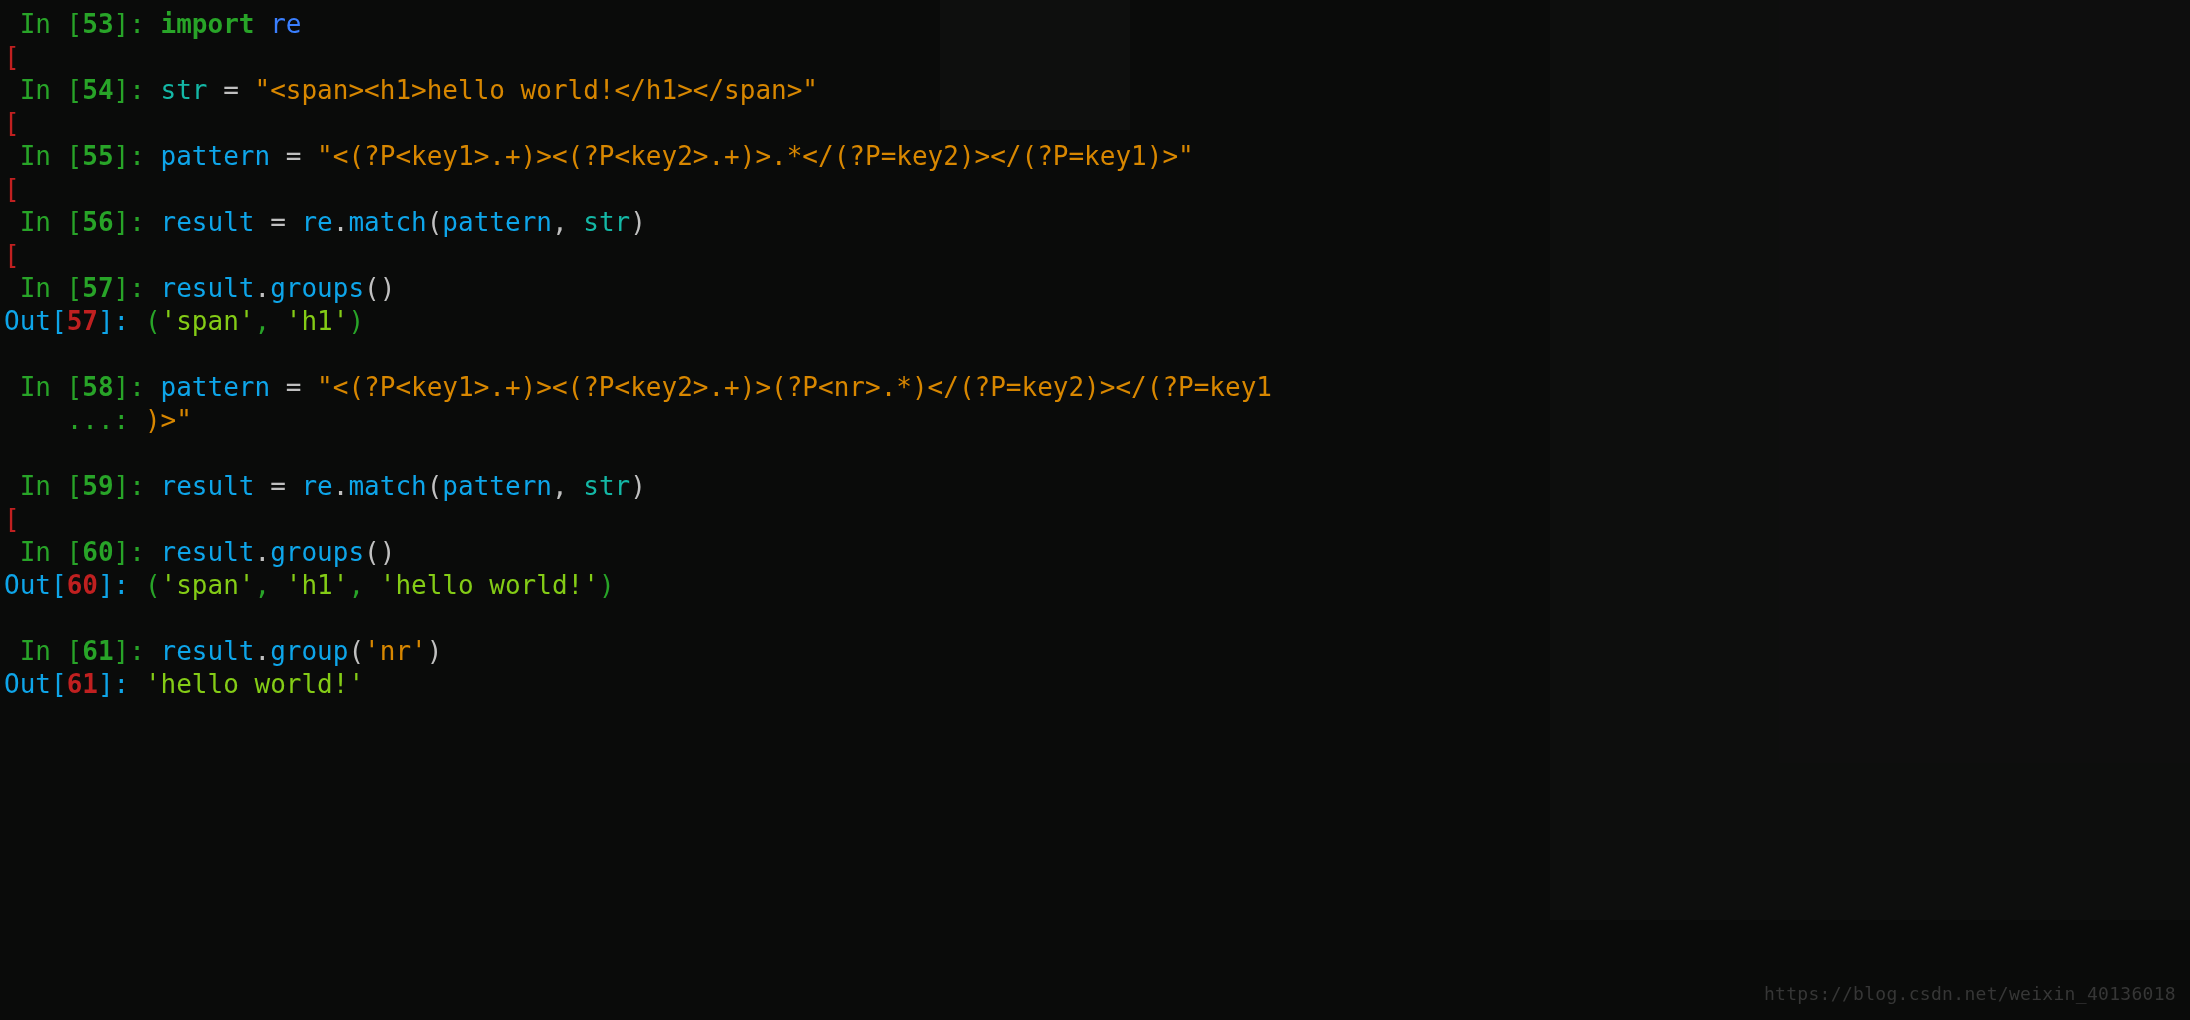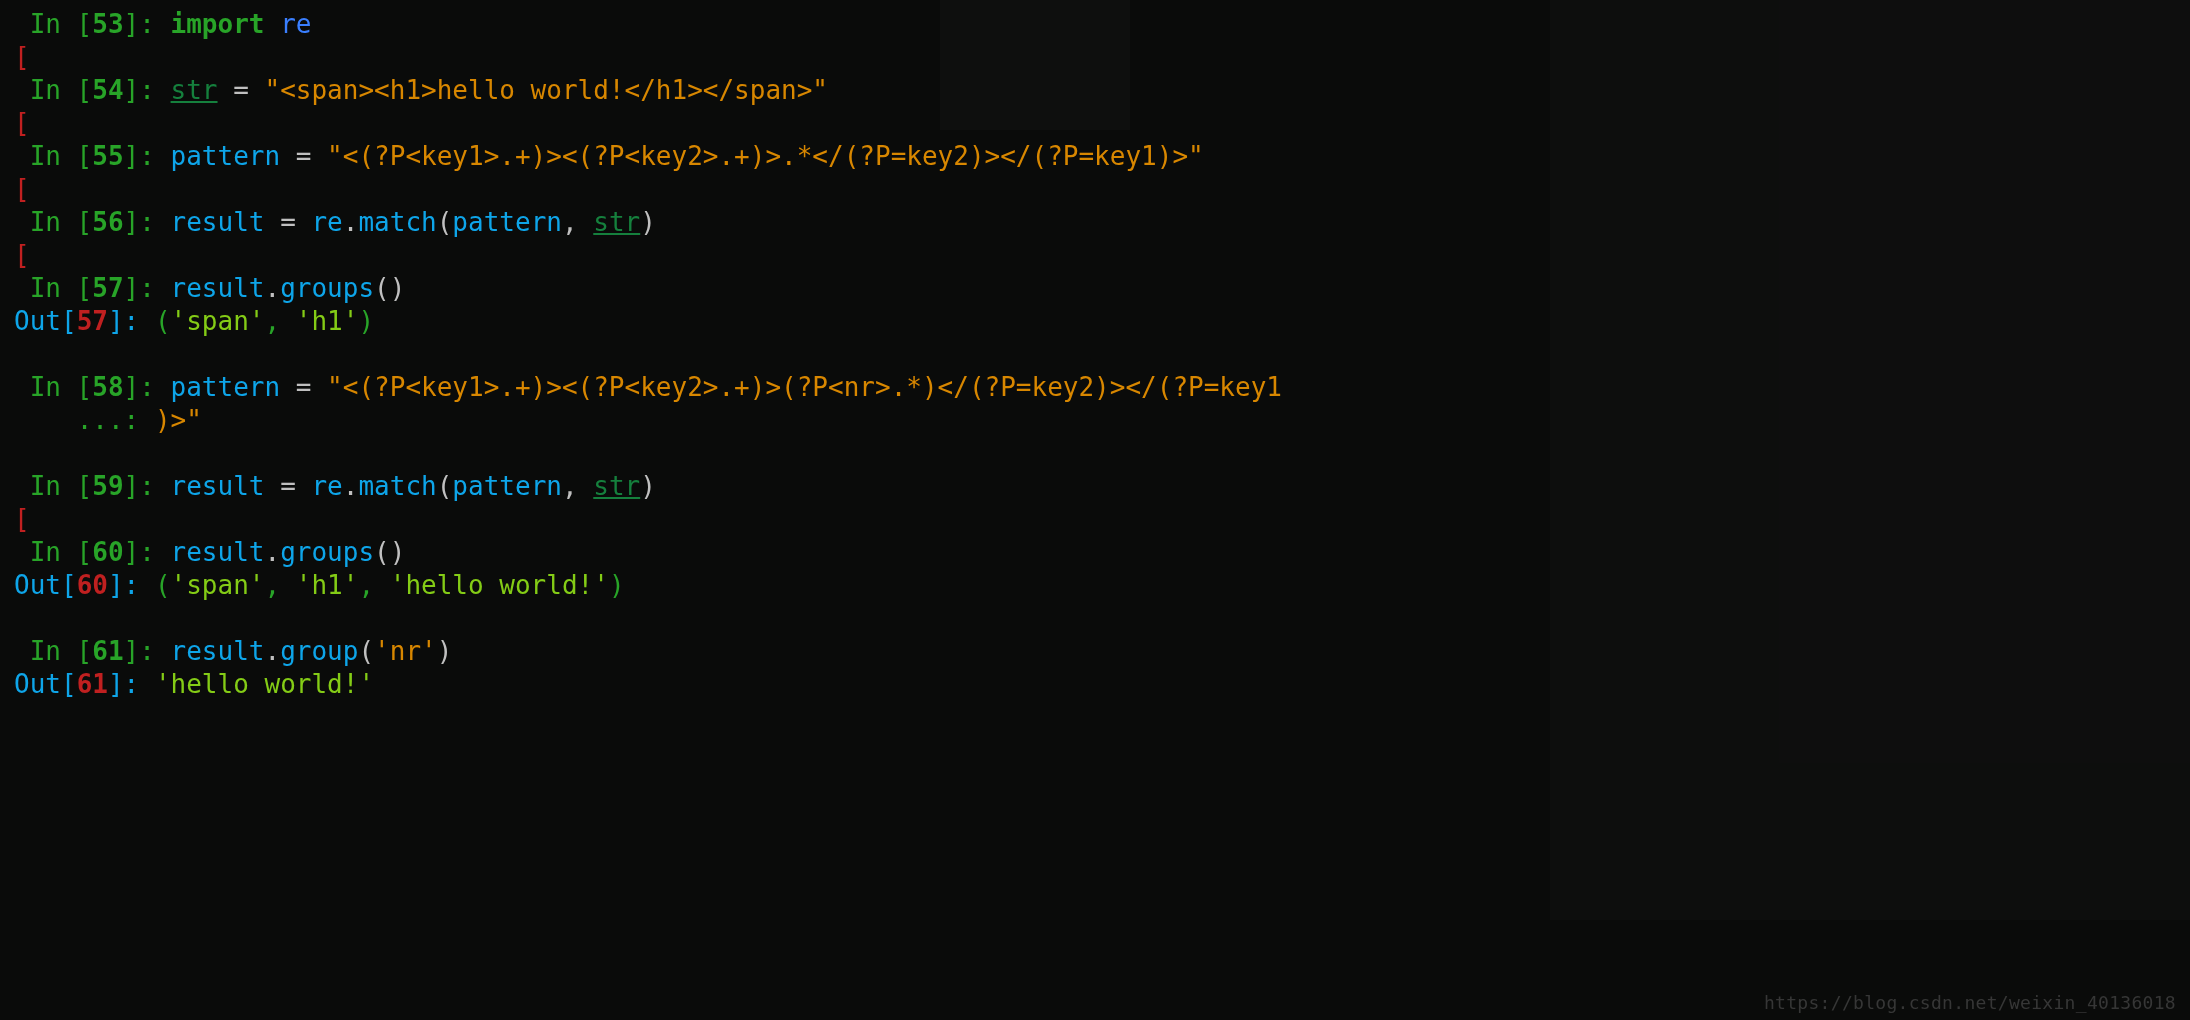--- a/index.html
+++ b/index.html
@@ -11,46 +11,45 @@
     overflow:hidden;
     font-family:"DejaVu Sans Mono","Menlo","Consolas",monospace;
     font-size:26px;
     line-height:1.0;
   }
   .terminal{
     position:relative;
     padding:8px 4px 4px 4px;
     white-space:pre;
     color:#c0c0c0;
-    margin-left:10px;
   }
   .row{
     display:block;
     white-space:pre;
     height:33px;
     line-height:33px;
   }
   .in-lbl   { color:#28a428; }           
   .out-lbl  { color:#0ea5e9; }           
   .num      { color:#28a428; font-weight:bold; } 
   .num-out  { color:#c02020; font-weight:bold; }
   .kw       { color:#28a428; font-weight:bold; } 
   .mod      { color:#3a7fff; }           
   .name     { color:#0ea5e9; }
-  .builtin  { color:#15803d;text-decoration:underline; }           
+  .builtin  { color:#14b8a6; }           
   .op       { color:#c0c0c0; }
   .str      { color:#d88700; }
   .out-val  { color:#84cc16; }           
   .out-par  { color:#28a428; }
   .cont     { color:#28a428; }           
   .lbracket { color:#c02020; }           
   .watermark{
     position:absolute;
     right:14px;
-    bottom:8px;
+    bottom:17px;
     font-family:"DejaVu Sans Mono",monospace;
     font-size:18px;
     color:#5a5a5a;
     opacity:.55;
     letter-spacing:.3px;
   }
   
   .ghost1{
     position:absolute;
     left:940px; top:0; width:190px; height:130px;

